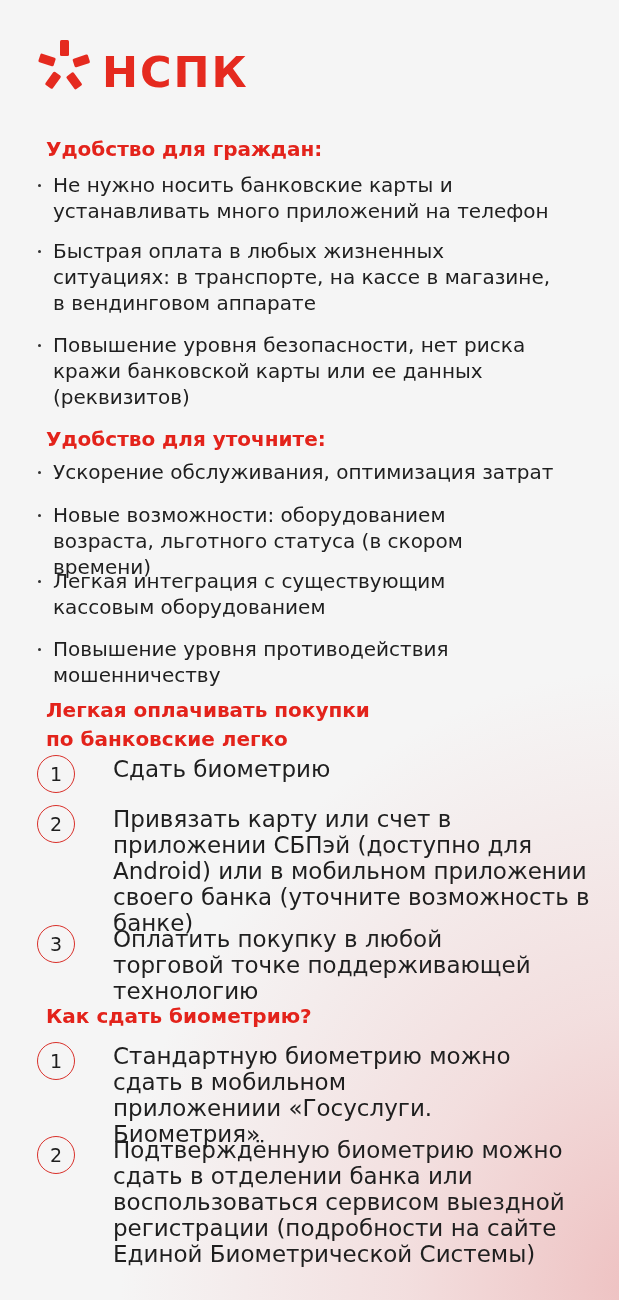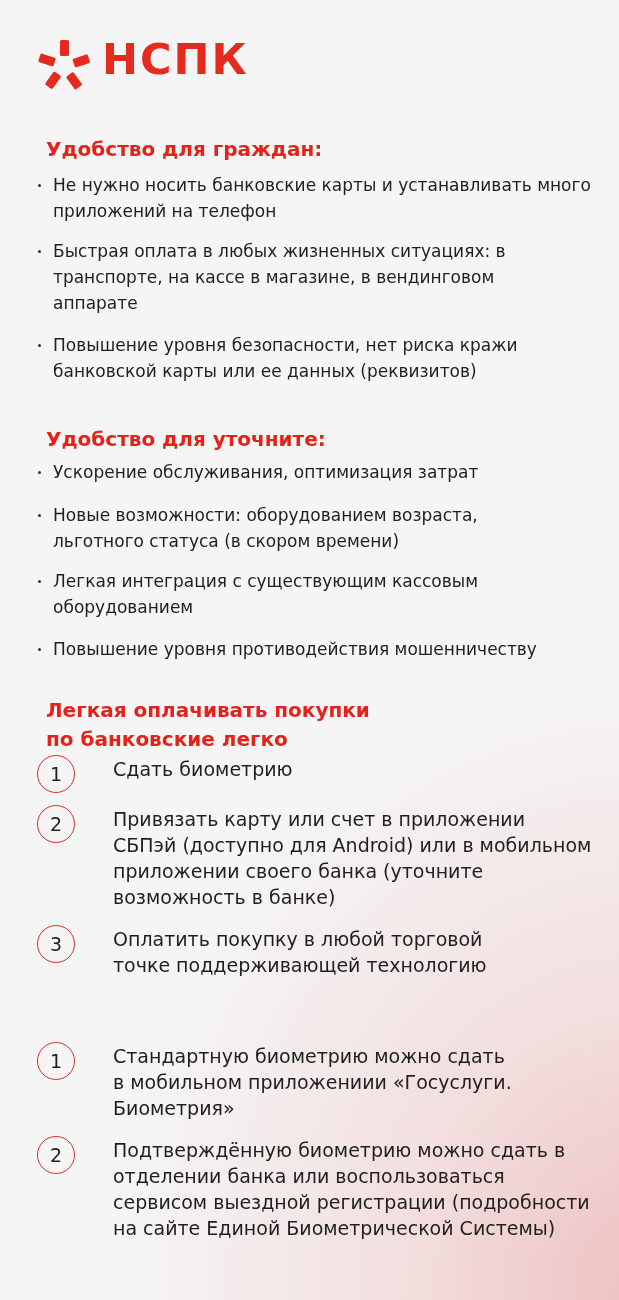--- a/index.html
+++ b/index.html
@@ -7,53 +7,53 @@
     width: 619px; height: 1300px; overflow: hidden;
     font-family: "DejaVu Sans", "Liberation Sans", sans-serif;
     color: #1e1e1e;
     background:
       radial-gradient(ellipse 520px 620px at 640px 1290px, rgba(232,150,150,0.55) 0%, rgba(238,180,180,0.35) 45%, rgba(246,246,246,0) 100%),
       #f5f5f5;
     position: relative;
   }
   .page { position: absolute; left: 0; top: 0; width: 619px; height: 1300px; }
 
-  .logo { position: absolute; left: 36px; top: 38px; display: flex; align-items: flex-start; gap: 10px; }
+  .logo { position: absolute; left: 36px; top: 38px; display: flex; align-items: flex-end; gap: 10px; }
   .logo svg { display: block; }
   .logo-text {
     font-family: "DejaVu Sans", sans-serif; font-weight: bold; font-size: 43px;
     color: #e52a1f; letter-spacing: 2px; line-height: 1;
   }
 
   h2 {
     position: absolute; left: 38px; margin: 8px;
     font-family: "DejaVu Sans", sans-serif; font-weight: bold;
     font-size: 20px; line-height: 29px; color: #e3231b;
   }
 
   .bullet {
     position: absolute; left: 34px; width: 560px;
-    font-size: 17px; line-height: 26px; color: #1f1f1f;
+    font-size: 20px; line-height: 26px; color: #1f1f1f;
     padding-left: 19px; box-sizing: border-box;
   }
   .bullet .dot {
     position: absolute; left: 4px; top: 12px; width: 3px; height: 3px;
     background: #333; border-radius: 50%;
   }
 
   .step { position: absolute; left: 37px; width: 560px; }
   .step .num {
     position: absolute; left: 0; top: 0; width: 38px; height: 38px;
     border: 1.3px solid #d9302a; border-radius: 50%; box-sizing: border-box;
     display: flex; align-items: center; justify-content: center;
     font-size: 19px; color: #1f1f1f;
   }
   .step .txt {
     position: absolute; left: 76px; top: 1px; width: 480px;
-    font-size: 19px; line-height: 26px; color: #1f1f1f;
+    font-size: 23px; line-height: 26px; color: #1f1f1f;
   }
 </style>
 </head>
 <body>
 
 <div class="page">
 
   <div class="logo">
     <svg width="56" height="56" viewBox="0 0 56 56">
       <g fill="#e52a1f">
@@ -109,20 +109,21 @@
   </div>
   <div class="step" style="top:805px">
     <div class="num">2</div>
     <div class="txt" style="width:480px">Привязать карту или счет в приложении СБПэй (доступно для Android) или в мобильном приложении своего банка (уточните возможность в банке)</div>
   </div>
   <div class="step" style="top:925px">
     <div class="num">3</div>
     <div class="txt" style="width:430px">Оплатить покупку в любой торговой точке поддерживающей технологию</div>
   </div>
 
+  <h2 style="top:994px">Как сдать биометрию?</h2>
   <div class="step" style="top:1042px">
     <div class="num">1</div>
     <div class="txt" style="width:400px">Стандартную биометрию можно сдать в мобильном приложениии «Госуслуги. Биометрия»</div>
   </div>
   <div class="step" style="top:1136px">
     <div class="num">2</div>
     <div class="txt" style="width:478px">Подтверждённую биометрию можно сдать в отделении банка или воспользоваться сервисом выездной регистрации (подробности на сайте Единой Биометрической Системы)</div>
   </div>
 
 </div>

